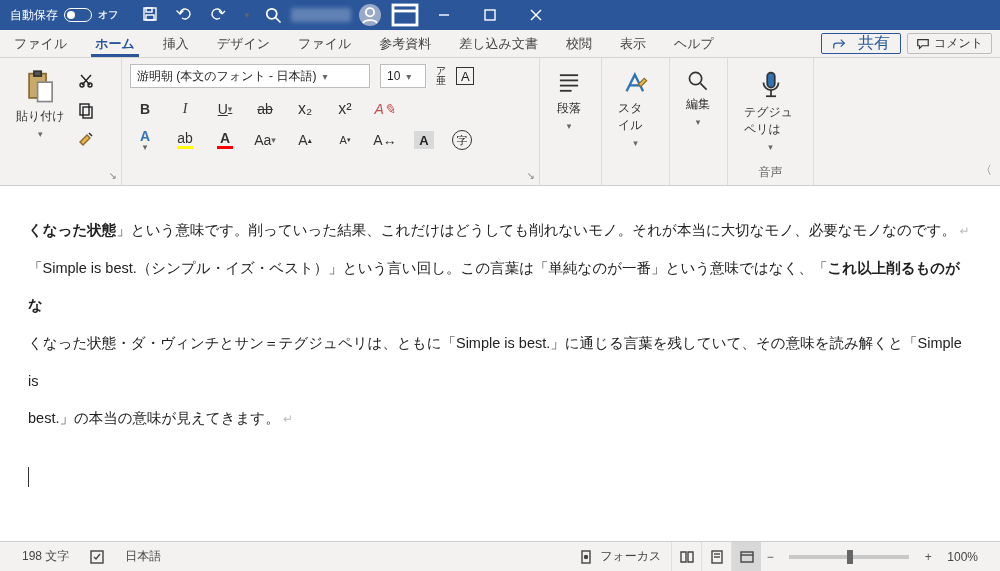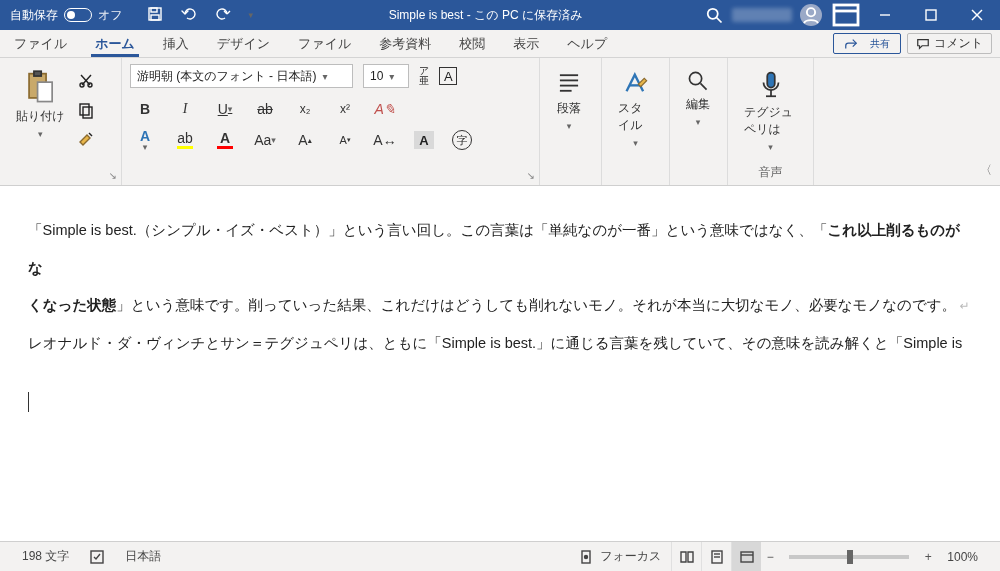--- a/index.html
+++ b/index.html
@@ -3,59 +3,59 @@
 <meta charset="utf-8">
 <style>
   * { box-sizing: border-box; margin: 0; padding: 0; font-family: "Yu Gothic UI", "Meiryo", sans-serif; }
   body { width: 1000px; height: 571px; background: #fff; overflow: hidden; font-size: 13px; color: #222; }
 
   
   .titlebar { height: 30px; background: #2b579a; color: #fff; display: flex; align-items: center; font-size: 12px; }
   .titlebar .auto-save { display: flex; align-items: center; gap: 6px; padding: 0 10px; }
   .titlebar .toggle { width: 28px; height: 14px; border: 1px solid #fff; border-radius: 8px; position: relative; display: inline-flex; align-items: center; padding-left: 2px; }
   .titlebar .toggle .dot { width: 8px; height: 8px; background: #fff; border-radius: 50%; }
-  .titlebar .toggle-lbl { font-size: 12px; opacity: .9; }
+  .titlebar .toggle-lbl { font-size: 10px; opacity: .9; font-weight: bold; }
   .titlebar .qat { display: flex; gap: 18px; padding: 0 14px; align-items: center; }
   .titlebar .qat svg { width: 16px; height: 16px; }
   .titlebar .title { flex: 1; text-align: center; }
   .titlebar .search { width: 20px; display:flex; align-items:center; justify-content:center; }
   .titlebar .user { display:flex; align-items:center; gap:8px; padding:0 8px; }
   .titlebar .user .blur { width:60px; height:14px; background: rgba(255,255,255,.25); filter: blur(2px); border-radius:2px;}
   .titlebar .avatar { width:22px; height:22px; border-radius:50%; background:#9aa9c7; display:flex; align-items:center; justify-content:center;}
   .titlebar .winbtns { display:flex; }
   .titlebar .winbtn { width:46px; height:30px; display:flex; align-items:center; justify-content:center; }
   .titlebar .winbtn svg { width:12px; height:12px; }
   .titlebar .boxbtn { width:32px; display:flex; align-items:center; justify-content:center; }
 
   
   .tabs { height: 28px; background: #f3f2f1; border-bottom: 1px solid #d4d4d4; display: flex; align-items: stretch; font-size: 13px; }
   .tabs .tab { padding: 0 14px; display:flex; align-items:center; color:#444; cursor:default;}
   .tabs .tab.active { color:#2b579a; font-weight:600; position:relative;}
   .tabs .tab.active::after { content:""; position:absolute; left:10px; right:10px; bottom:0; height:3px; background:#2b579a; }
   .tabs .spacer { flex:1; }
-  .tabs .share { margin:3px 6px; padding:0 10px; border:1px solid #2b579a; color:#2b579a; display:flex; align-items:center; gap:12px; font-size:10px; border-radius:2px;}
+  .tabs .share { margin:3px 6px; padding:0 10px; border:1px solid #2b579a; color:#2b579a; display:flex; align-items:center; gap:12px; font-size:16px; border-radius:2px;}
   .tabs .comment { margin:3px 8px 3px 0; padding:0 8px; border:1px solid #bdbdbd; color:#333; display:flex; align-items:center; gap:4px; font-size:12px; border-radius:2px;}
 
   
   .ribbon { height: 128px; background: #f3f2f1; border-bottom: 1px solid #cfcfcf; display:flex; position:relative;}
   .group { border-right: 1px solid #dcdcdc; height: 100%; display:flex; flex-direction:column; padding: 6px 8px 0 8px;}
   .group .body { flex:1; display:flex; align-items:flex-start;}
   .group .label { text-align:center; font-size:12px; color:#666; padding: 3px 0 4px 0;}
   .bigbtn { display:flex; flex-direction:column; align-items:center; justify-content:center; gap:4px; padding: 6px 8px; font-size:12px; color:#333;}
   .carets { font-size:9px; color:#666;}
   .smallcol { display:flex; flex-direction:column; gap:8px; justify-content:center; padding:8px 4px;}
   .smallcol svg, .smallcol .ic { width:18px; height:18px; }
 
   .font-combo { height:24px; border:1px solid #bdbdbd; background:#fff; display:flex; align-items:center; padding:0 6px; font-size:12px; }
   .font-combo .dd { margin-left:6px; color:#666; font-size:10px;}
   .row { display:flex; align-items:center; gap:10px;}
   .fontgrid { display:flex; flex-direction:column; gap:8px; padding-top:2px;}
   .fontgrid .row2 { display:flex; align-items:center; gap:18px; padding: 2px 4px;}
   .fontgrid .ic { width:22px; height:18px; display:flex; align-items:center; justify-content:center; font-size:14px; color:#333;}
-  .ic.sub { font-size:12px;}
+  .ic.sub { font-size:16px;}
   .color-underline { display:flex; flex-direction:column; align-items:center; line-height:1;}
   .color-underline .bar { width:16px; height:3px; margin-top:1px;}
   .hazbox { width:20px; height:18px; background:#d9d9d9; display:flex; align-items:center; justify-content:center; font-weight:700;}
   .maru { width:20px; height:20px; border:1.5px solid #333; border-radius:50%; display:flex; align-items:center; justify-content:center; font-size:11px;}
 
   .collapse { position:absolute; right:8px; bottom:6px; font-size:12px; color:#666;}
   .corner-launch { position:absolute; right:4px; bottom:4px; font-size:10px; color:#888; }
 
   
   .doc { height: 355px; overflow:hidden; background:#fff; padding: 26px 28px 0 28px; font-family: "Yu Mincho","游明朝",serif; font-size:14.5px; line-height: 2.6; color:#222;}
@@ -97,21 +97,20 @@
     <span><svg viewBox="0 0 16 16">
           <path d="M4 8 A5 5 0 1 1 6 12"></path>
           <path d="M4 8 L1 5 M4 8 L7 5" stroke-linecap="round"></path>
         </svg></span>
     <span><svg viewBox="0 0 16 16">
           <path d="M12 8 A5 5 0 1 0 10 12"></path>
           <path d="M12 8 L15 5 M12 8 L9 5"></path>
         </svg></span>
     <span class="carets">▾</span>
   </div>
-  <div class="title">Simple is best - この PC に保存済み</div>
   <div class="search">
       <svg viewBox="0 0 16 16">
         <circle cx="7" cy="7" r="4"></circle>
         <line x1="10" y1="10" x2="14" y2="14"></line>
       </svg>
     </div>
   <div class="user">
     <div class="blur"></div>
     <div class="avatar">
         <svg viewBox="0 0 16 16" stroke="#fff">
@@ -146,20 +145,21 @@
   </div>
 </div>
 
 <div class="tabs">
   <div class="tab">ファイル</div>
   <div class="tab active">ホーム</div>
   <div class="tab">挿入</div>
   <div class="tab">デザイン</div>
   <div class="tab">ファイル</div>
   <div class="tab">参考資料</div>
+  <div class="tab">差し込み文書</div>
   <div class="tab">校閲</div>
   <div class="tab">表示</div>
   <div class="tab">ヘルプ</div>
   <div class="spacer"></div>
   <div class="share">
     <svg width="14" height="14" viewBox="0 0 16 16" stroke="#2b579a">
         <path d="M10 3 L14 7 L10 11"></path>
         <path d="M14 7 H5 A3 3 0 0 0 2 10 V13"></path>
       </svg>
     <span>共有</span>
@@ -201,21 +201,21 @@
               <line x1="12" y1="3" x2="15" y2="6"></line>
             </svg></span>
       </div>
     </div>
     <span class="corner-launch">↘</span>
   </div>
 
   <div class="group" style="width:418px; position:relative;">
     <div class="body" style="flex-direction:column; gap:8px; width:100%;">
       <div class="row">
-        <div class="font-combo" style="width:223px;">
+        <div class="font-combo" style="width:240px;">
             <span>游明朝 (本文のフォント - 日本語)</span>
             <span class="dd">▾</span>
           </div>
         <div class="font-combo" style="width:46px;">
             <span>10</span>
             <span class="dd">▾</span>
           </div>
         <span class="ic" style="font-size:10px; line-height:1; text-align:center;">ア<br>亜</span>
         <span class="ic" style="border:1px solid #333; width:18px; height:18px; display:flex;align-items:center;justify-content:center;">A</span>
       </div>
@@ -319,26 +319,27 @@
     </div>
       </div>
     <div class="label">音声</div>
   </div>
 
   <span class="collapse">〈</span>
 </div>
 
 <div class="doc">
   <div>
+    <span class="bold">くなった状態</span><span>」という意味です。削っていった結果、これだけはどうしても削れないモノ。それが本当に大切なモノ、必要なモノなのです。</span><span class="pm"> ↵</span>
+  </div>
+  <div>
     <span>「Simple is best.（シンプル・イズ・ベスト）」という言い回し。この言葉は「単純なのが一番」という意味ではなく、「</span><span class="bold">これ以上削るものがな</span>
   </div>
-  <div>
-    <span class="bold">くなった状態</span><span>」という意味です。削っていった結果、これだけはどうしても削れないモノ。それが本当に大切なモノ、必要なモノなのです。</span><span class="pm"> ↵</span>
-  </div>
-  <div>レオナルド・ダ・ヴィンチとサン＝テグジュペリは、ともに「Simple is best.」に通じる言葉を残していて、その意味を読み解くと「Simple is</div>
+  <div>くなった状態・ダ・ヴィンチとサン＝テグジュペリは、ともに「Simple is best.」に通じる言葉を残していて、その意味を読み解くと「Simple is</div>
+  <div><span>best.」の本当の意味が見えてきます。</span><span class="pm"> ↵</span></div>
   <div style="margin-top:20px;"><span class="cursor"></span></div>
 </div>
 
 <div class="status">
   <div class="item">198 文字</div>
   <div class="item">
       <svg width="16" height="16" viewBox="0 0 16 16">
         <rect x="2" y="2" width="12" height="12"></rect>
         <path d="M5 8l2 2 4-5"></path>
       </svg>

